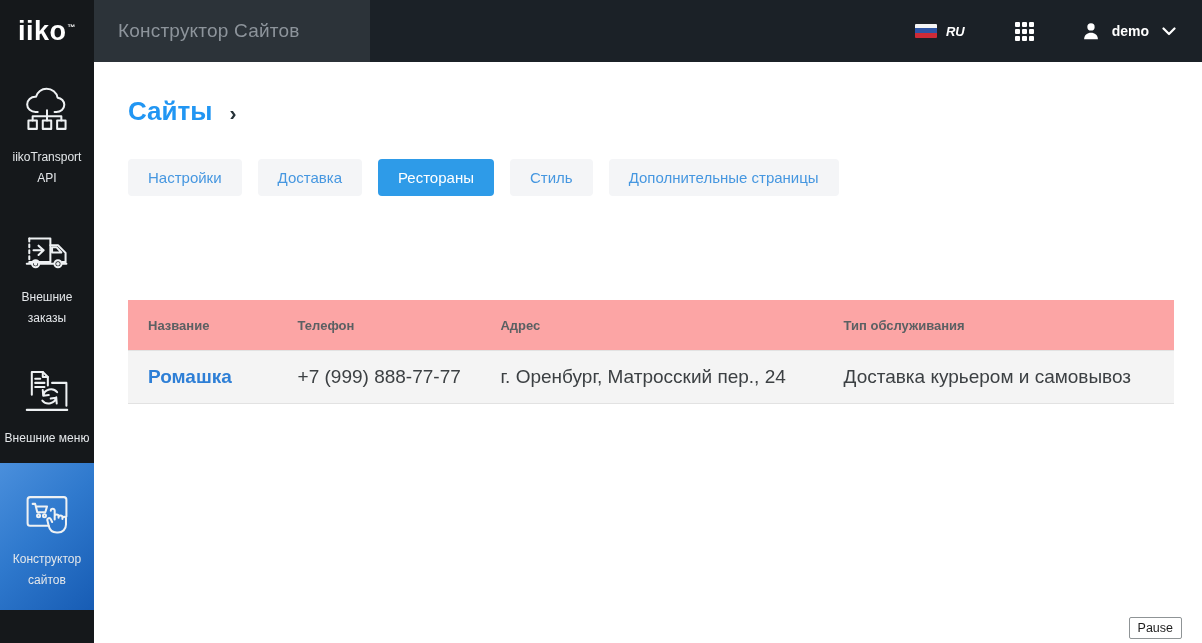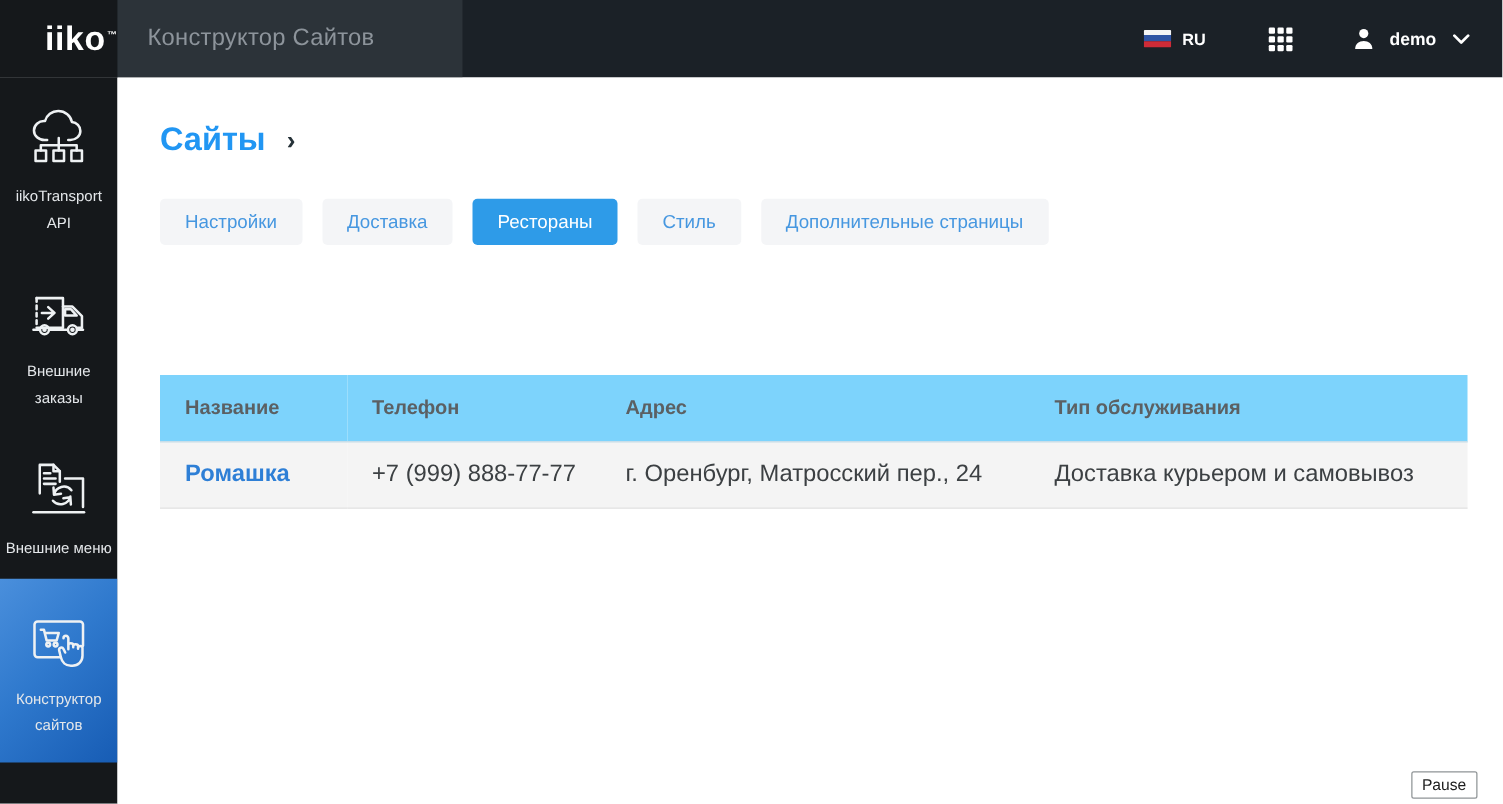--- a/index.html
+++ b/index.html
@@ -11,37 +11,37 @@
   }
   .app { position: relative; width: 1202px; height: 643px; background: #fff; }
 
   
   .header {
     position: absolute; top: 0; left: 0; right: 0; height: 62px;
     display: flex; align-items: stretch; background: #1b2127;
   }
   .logo-cell {
     width: 94px; background: #15181b; display: flex;
-    align-items: center; justify-content: flex-end; flex: none;
+    align-items: center; justify-content: center; flex: none;
   }
   .logo-text {
     color: #fff; font-weight: bold; font-size: 27px; letter-spacing: 0.5px;
     position: relative;
   }
   .logo-tm { font-size: 8px; font-weight: bold; color: #fff; vertical-align: super; margin-left: 1px; }
   .title-cell {
     width: 276px; background: #2c3339; display: flex; align-items: center;
     padding-left: 24px; flex: none;
   }
   .app-title { color: #8d949b; font-size: 19px; font-weight: 500; letter-spacing: 0.2px; }
   .header-right {
     flex: 1; display: flex; align-items: center; justify-content: flex-end;
     padding-right: 26px;
   }
-  .lang-switch { display: flex; align-items: flex-start; gap: 9px; cursor: pointer; }
+  .lang-switch { display: flex; align-items: flex-start; gap: 9px; cursor: pointer; font-style: italic; }
   .flag { width: 22px; height: 14px; display: flex; flex-direction: column; border-radius: 1px; overflow: hidden; }
   .flag div { flex: 1; }
   .flag .w { background: #f5f5f5; }
   .flag .b { background: #2f55a4; }
   .flag .r { background: #ce2b37; }
   .lang-label { color: #fff; font-size: 13px; font-weight: 600; }
   .grid-icon { margin-left: 50px; display: grid; grid-template-columns: repeat(3, 5px); grid-template-rows: repeat(3, 5px); gap: 2px; cursor: pointer; }
   .grid-icon span { background: #fff; border-radius: 1px; }
   .user-menu { display: flex; align-items: center; margin-left: 46px; cursor: pointer; }
   .user-icon { width: 22px; height: 22px; }
@@ -97,22 +97,22 @@
     width: 100%; height: 35px; border: 1px solid #d5d8da; border-radius: 6px;
     padding: 0 16px; font-family: inherit; font-size: 14px; color: #333;
     outline: none;
   }
   .search-input::placeholder { color: #a5aaae; }
 
   .table-wrap { position: absolute; left: 34px; right: 28px; top: 238px; }
   table { width: 100%; border-collapse: collapse; table-layout: fixed; }
   col.c1 { width: 14.3%; } col.c2 { width: 19.4%; } col.c3 { width: 32.8%; } col.c4 { width: 33.5%; }
   th {
-    text-align: left; font-size: 16px; font-weight: 700; color: #5b6063;
-    padding: 18px 8px 17px 20px; background: #7dd3fc;
+    text-align: left; font-size: 13px; font-weight: 700; color: #5b6063;
+    padding: 18px 8px 17px 20px; background: #fca5a5;
   }
   td {
     font-size: 19px; color: #3c4043;
     padding: 15px 8px 15px 20px; background: #f4f4f4;
     border-top: 1px solid #e2e2e2; border-bottom: 1px solid #e2e2e2;
   }
   .row-link { color: #2e7fd6; font-weight: 600; cursor: pointer; text-decoration: none; }
 
   .pause-button {
     position: absolute; right: 20px; bottom: 4px;

